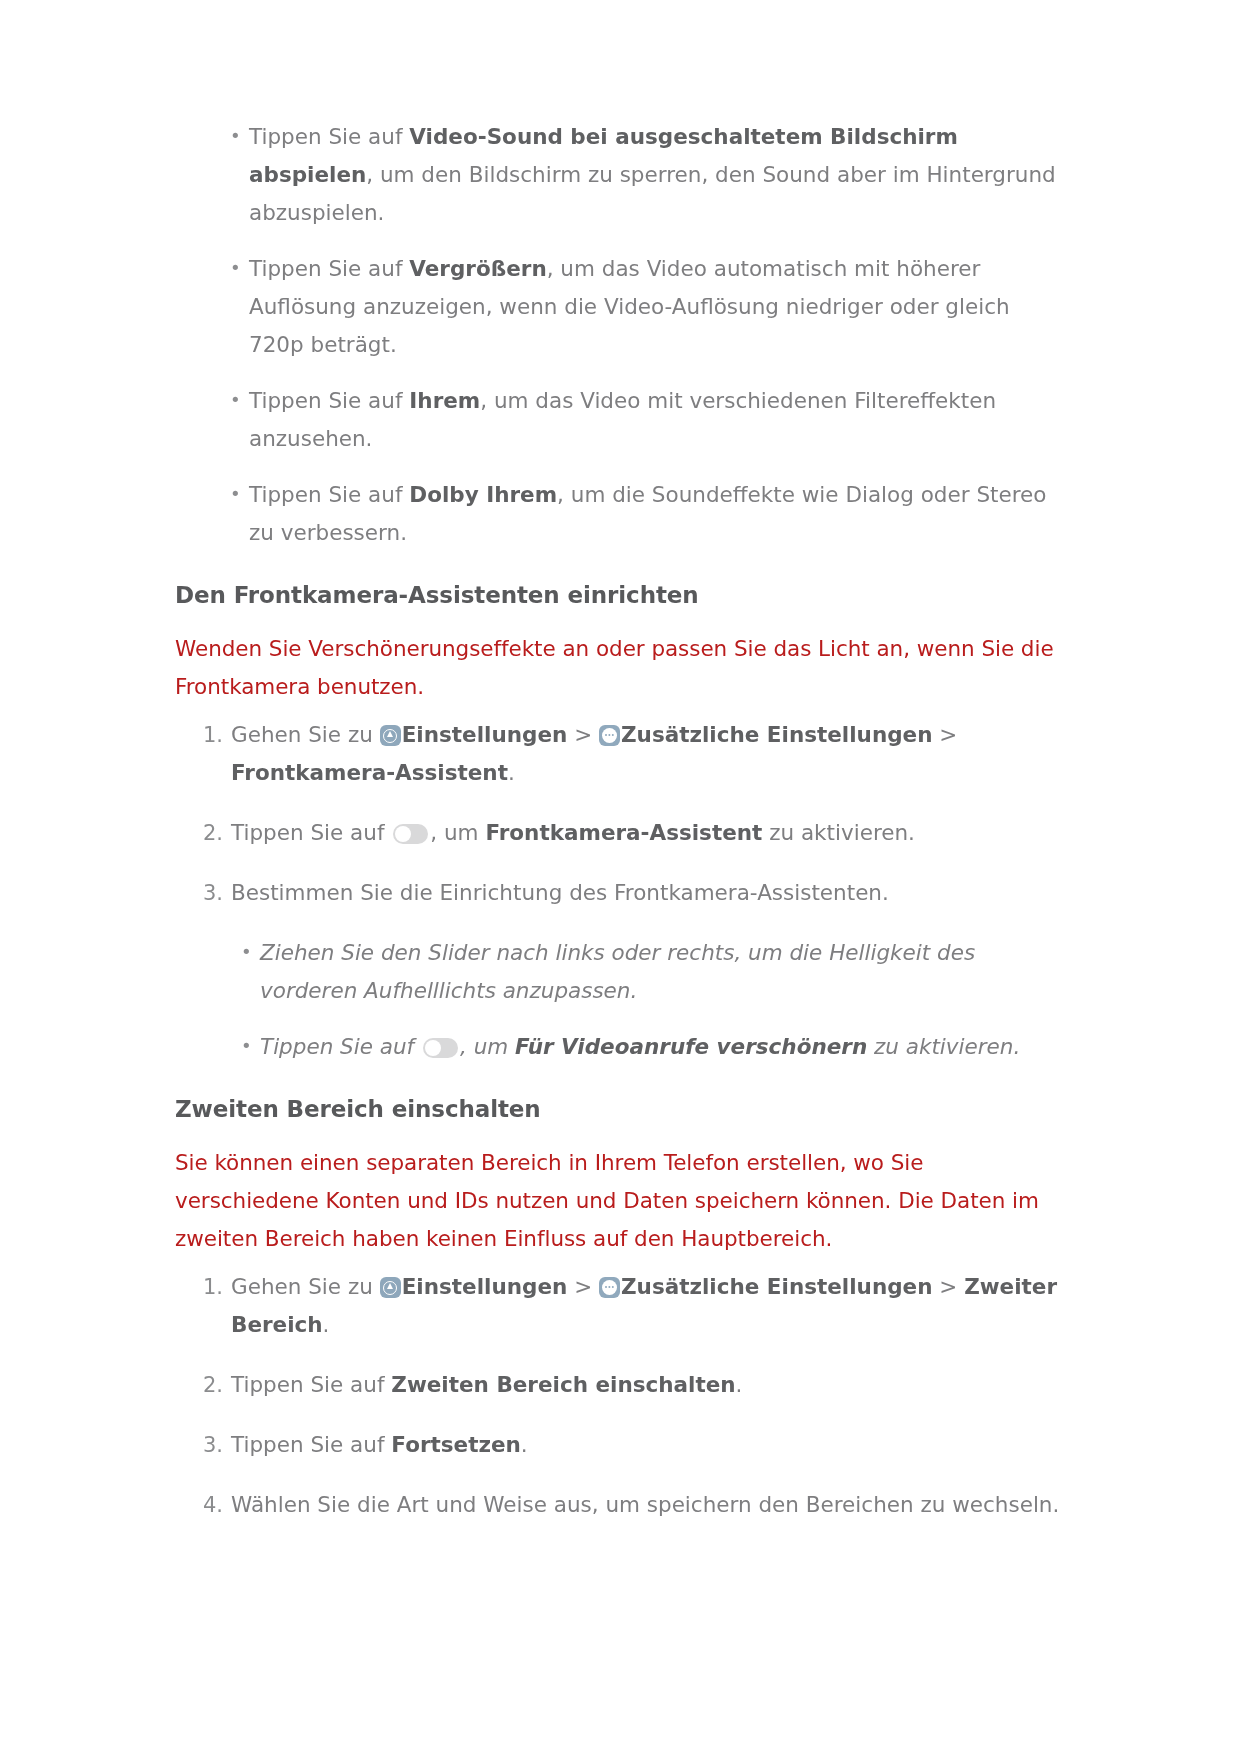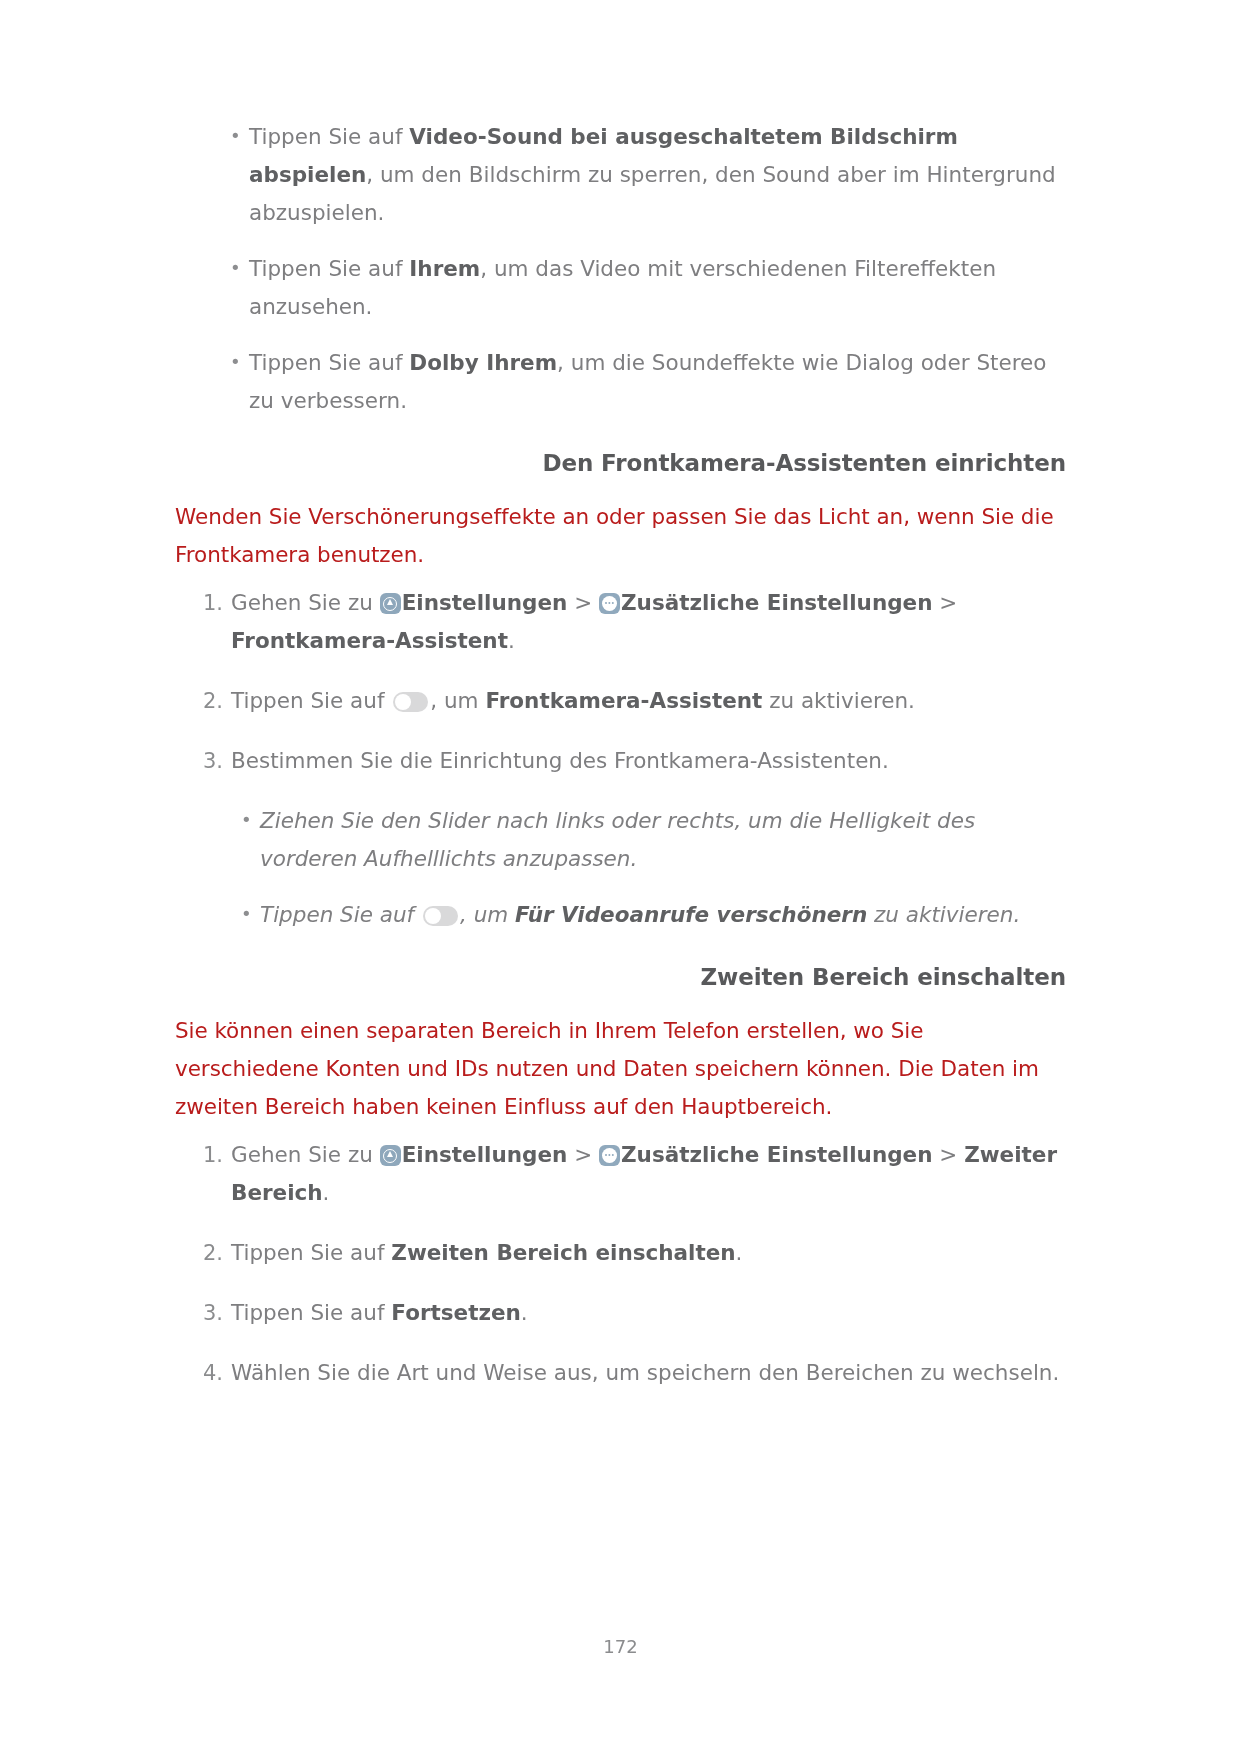--- a/index.html
+++ b/index.html
@@ -43,21 +43,20 @@
   }
 
   
   h2.section-heading {
     font-size: 23px;
     font-weight: bold;
     color: #58595b;
     margin: 26px 0 12px 0;
     line-height: 34px;
     letter-spacing: -0.1px;
-    text-align: right;
   }
 
   
   ul.bullets {
     list-style: none;
     margin: 0;
     padding: 0;
   }
   ul.bullets > li {
     position: relative;
@@ -206,20 +205,23 @@
 <body>
 
 <div class="page">
 
   <ul class="bullets indent-1">
 
     <li>
       <span>Tippen Sie auf </span><span class="b">Video-Sound bei ausgeschaltetem Bildschirm abspielen</span><span>, um den Bildschirm zu sperren, den Sound aber im Hintergrund abzuspielen.</span>
     </li>
 
+    <li>
+      <span>Tippen Sie auf </span><span class="b">Vergrößern</span><span>, um das Video automatisch mit höherer Auflösung anzuzeigen, wenn die Video-Auflösung niedriger oder gleich 720p beträgt.</span>
+    </li>
 
     <li>
       <span>Tippen Sie auf </span><span class="b">Ihrem</span><span>, um das Video mit verschiedenen Filtereffekten anzusehen.</span>
     </li>
 
 
     <li>
       <span>Tippen Sie auf </span><span class="b">Dolby Ihrem</span><span>, um die Soundeffekte wie Dialog oder Stereo zu verbessern.</span>
     </li>
 
@@ -274,15 +276,14 @@
     <li>
       <span class="num">3.</span><span>Tippen Sie auf </span><span class="b">Fortsetzen</span><span>.</span>
     </li>
 
     <li>
       <span class="num">4.</span><span>Wählen Sie die Art und Weise aus, um speichern den Bereichen zu wechseln.</span>
     </li>
 
   </ol>
 
-  <div class="page-number">172</div>
 
 </div>
 
 </body></html>

